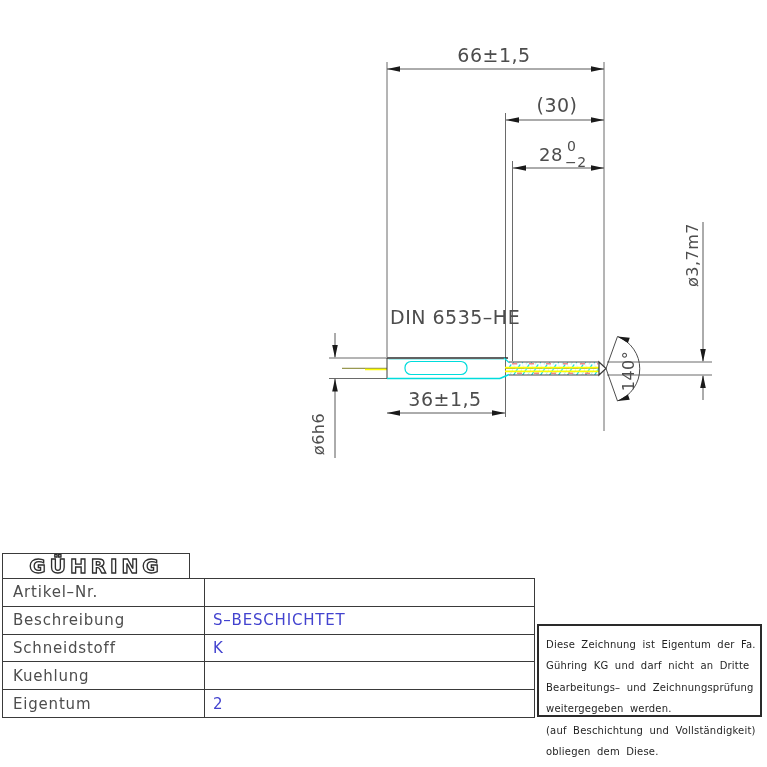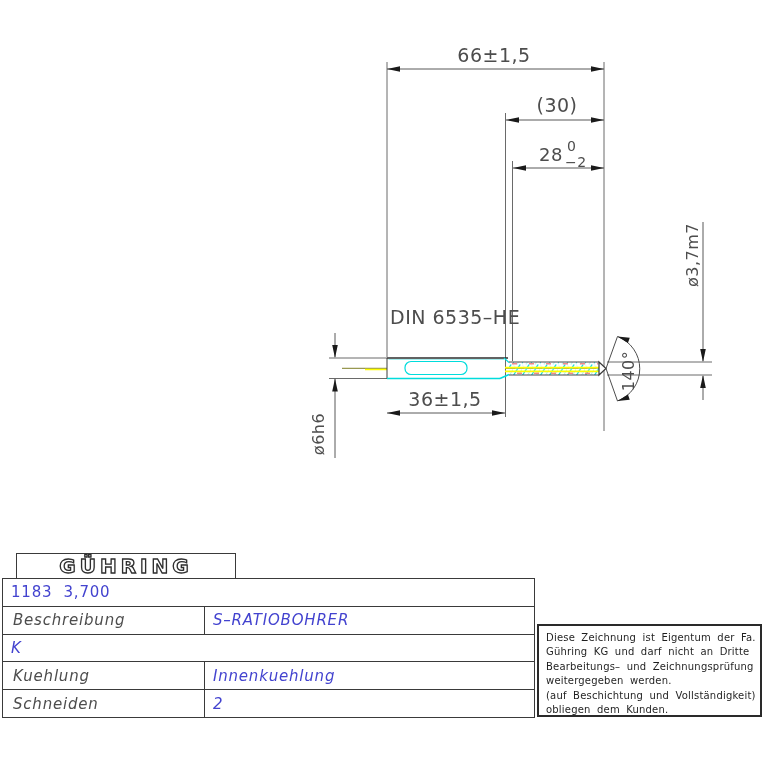--- a/index.html
+++ b/index.html
@@ -1,41 +1,41 @@
 <!DOCTYPE html>
 <html><head>
 <meta charset="utf-8">
 <style>
   html,body{margin:0;padding:0;background:#fff;}
   .page{position:relative;width:767px;height:767px;background:#ffffff;overflow:hidden;
         font-family:"DejaVu Sans",sans-serif;padding-left:27px;}
   svg text{font-family:"DejaVu Sans",sans-serif;fill:#4d4d4d;letter-spacing:0.5px;}
 
   
-  .logo-box{position:absolute;left:16px;top:553px;width:220px;height:25px;
+  .logo-box{position:absolute;left:2px;top:553px;width:188px;height:25px;
             border:1.4px solid #3a3a3a;border-bottom:none;box-sizing:border-box;
             display:flex;align-items:center;justify-content:center;}
   .logo-text{font-size:20px;font-weight:bold;letter-spacing:4px;color:#ffffff;
              -webkit-text-stroke:1.3px #2e2e2e;text-shadow:0 0 1px #2e2e2e;}
   .spec-table{position:absolute;left:2px;top:578px;width:533px;height:140px;
               border:1.4px solid #3a3a3a;box-sizing:border-box;display:flex;flex-direction:column;}
   .spec-row{display:flex;flex:1;box-sizing:border-box;}
-  .spec-row + .spec-row{border-top:1.3px solid #3a3a3a;font-style:italic;}
+  .spec-row + .spec-row{border-top:1.3px solid #3a3a3a;}
   .spec-label{width:202px;box-sizing:border-box;border-right:1.3px solid #3a3a3a;
               padding-left:10px;display:flex;align-items:center;
               font-size:15px;color:#4d4d4d;letter-spacing:0.8px;}
   .spec-value{flex:1;padding-left:8px;display:flex;align-items:center;
               font-size:15px;color:#4343cf;letter-spacing:0.8px;white-space:pre;}
 
   
   .disclaimer{position:absolute;left:537px;top:624px;width:225px;height:93px;
               border:2.2px solid #2a2a2a;box-sizing:border-box;background:#fff;
               padding:5px 7px 0 7px;}
   .disclaimer div{font-size:10px;line-height:14.4px;color:#1f1f1f;
-                  word-spacing:3px;letter-spacing:0.2px;white-space:nowrap;}
+                  word-spacing:3px;letter-spacing:0.2px;white-space:nowrap;margin-top:7px;}
 </style>
 </head>
 <body>
 
 <div class="page">
 
   <svg width="767" height="545" viewBox="0 0 767 545" style="position:absolute;left:0;top:0;">
     <defs>
       <pattern id="fluteSpiral" width="9" height="13.5" patternUnits="userSpaceOnUse">
         <line x1="-2" y1="15" x2="8" y2="-1.5" stroke="#00dcdc" stroke-width="1.2"></line>
@@ -144,41 +144,41 @@
       <path d="M599,362 L606,368.5 L599,375 Z" fill="#ffffff" stroke="#3a3a3a" stroke-width="1.2"></path>
     </g>
   </svg>
 
   <div class="logo-box">
     <span class="logo-text">GÜHRING</span>
   </div>
 
   <div class="spec-table">
     <div class="spec-row">
-      <div class="spec-value">1183  3,700</div>
+      <div class="spec-label">Artikel–Nr.</div>
     </div>
     <div class="spec-row">
       <div class="spec-label">Beschreibung</div>
-      <div class="spec-value">S–RATIOBOHRER</div>
+      <div class="spec-value">S–BESCHICHTET</div>
     </div>
     <div class="spec-row">
+      <div class="spec-label">Schneidstoff</div>
       <div class="spec-value">K</div>
     </div>
     <div class="spec-row">
       <div class="spec-label">Kuehlung</div>
-      <div class="spec-value">Innenkuehlung</div>
     </div>
     <div class="spec-row">
-      <div class="spec-label">Schneiden</div>
+      <div class="spec-label">Eigentum</div>
       <div class="spec-value">2</div>
     </div>
   </div>
 
   <div class="disclaimer">
     <div>Diese Zeichnung ist Eigentum der Fa.</div>
     <div>Gühring KG und darf nicht an Dritte</div>
     <div>Bearbeitungs– und Zeichnungsprüfung</div>
     <div>weitergegeben werden.</div>
     <div>(auf Beschichtung und Vollständigkeit)</div>
-    <div>obliegen dem Kunden.</div>
+    <div>obliegen dem Diese.</div>
   </div>
 
 </div>
 
 </body></html>

